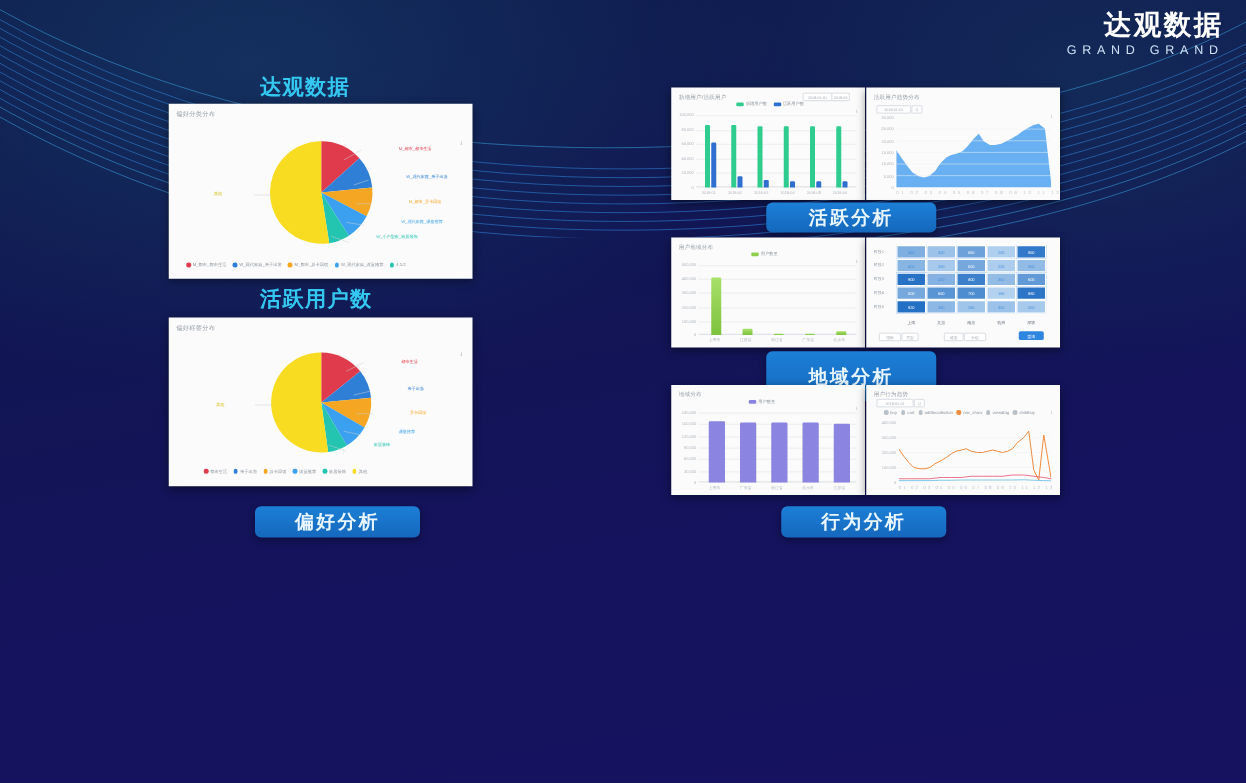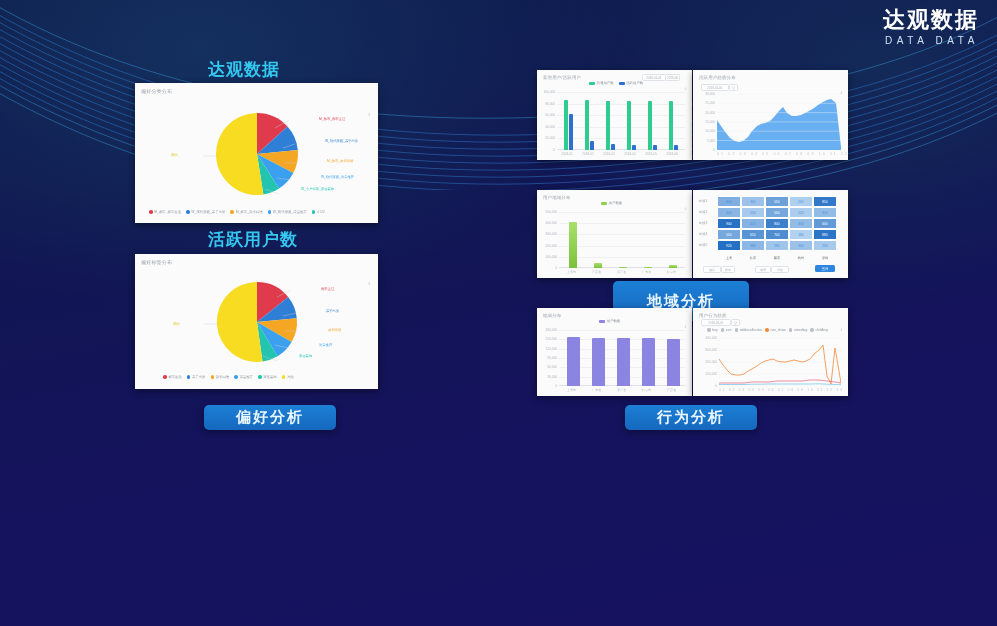--- a/index.html
+++ b/index.html
@@ -118,21 +118,21 @@
     </g>
     <g fill="none" stroke="#3aa6e0" stroke-width="0.8" opacity="0.55">
       <path d="M-10,2 C150,95 380,140 660,108 C820,90 930,55 1007,12"></path>
       <path d="M-10,80 C180,190 430,230 700,190 C840,170 930,140 1007,100"></path>
       <path d="M-10,88 C180,198 430,238 700,198 C840,178 930,148 1007,108"></path>
     </g>
   </svg>
 
   <div class="logo">
     <div class="logo-cn">达观数据</div>
-    <div class="logo-en">DATA DATA</div>
+    <div class="logo-en">GRAND GRAND</div>
   </div>
 
   <div class="sec-label" style="left:208px; top:58px;">达观数据</div>
   <div class="sec-label" style="left:208px; top:228px;">活跃用户数</div>
 
   <div class="card" style="left:135px; top:83px; width:243px; height:140px;">
     <div class="card-inner">
       <div class="mini-title" style="font-size:5px;">偏好分类分布</div>
       <div class="dl-icon" style="right:8px; top:28px;">⭳</div>
 
@@ -325,20 +325,21 @@
       <div class="ytick" style="left:2px; top:31.3px; width:20px;">25,000</div>
       <div class="ytick" style="left:2px; top:40.6px; width:20px;">20,000</div>
       <div class="ytick" style="left:2px; top:49.9px; width:20px;">15,000</div>
       <div class="ytick" style="left:2px; top:59.2px; width:20px;">10,000</div>
       <div class="ytick" style="left:2px; top:68.5px; width:20px;">5,000</div>
       <div class="ytick" style="left:2px; top:77.8px; width:20px;">0</div>
       <div class="mini-sub" style="left:24px; top:82px; letter-spacing:2.1px; color:#c2c8cf;">01 02 03 04 05 06 07 08 09 10 11 12</div>
     </div>
   </div>
 
+  <div class="pill" style="left:613px; top:162px; width:136px; height:24px;">活跃分析</div>
 
   <div class="card" style="left:537px; top:190px; width:155px; height:88px;">
     <div class="card-inner">
       <div class="mini-title">用户地域分布</div>
       <div class="dl-icon" style="right:6px; top:16px; font-size:4px;">⭳</div>
       <div class="legend-row" style="left:64px; top:11px;">
         <div class="lg">
             <i style="width:6px;height:3px;border-radius:1px;background:#8fd14f"></i>
             <span>用户数量</span>
           </div>

